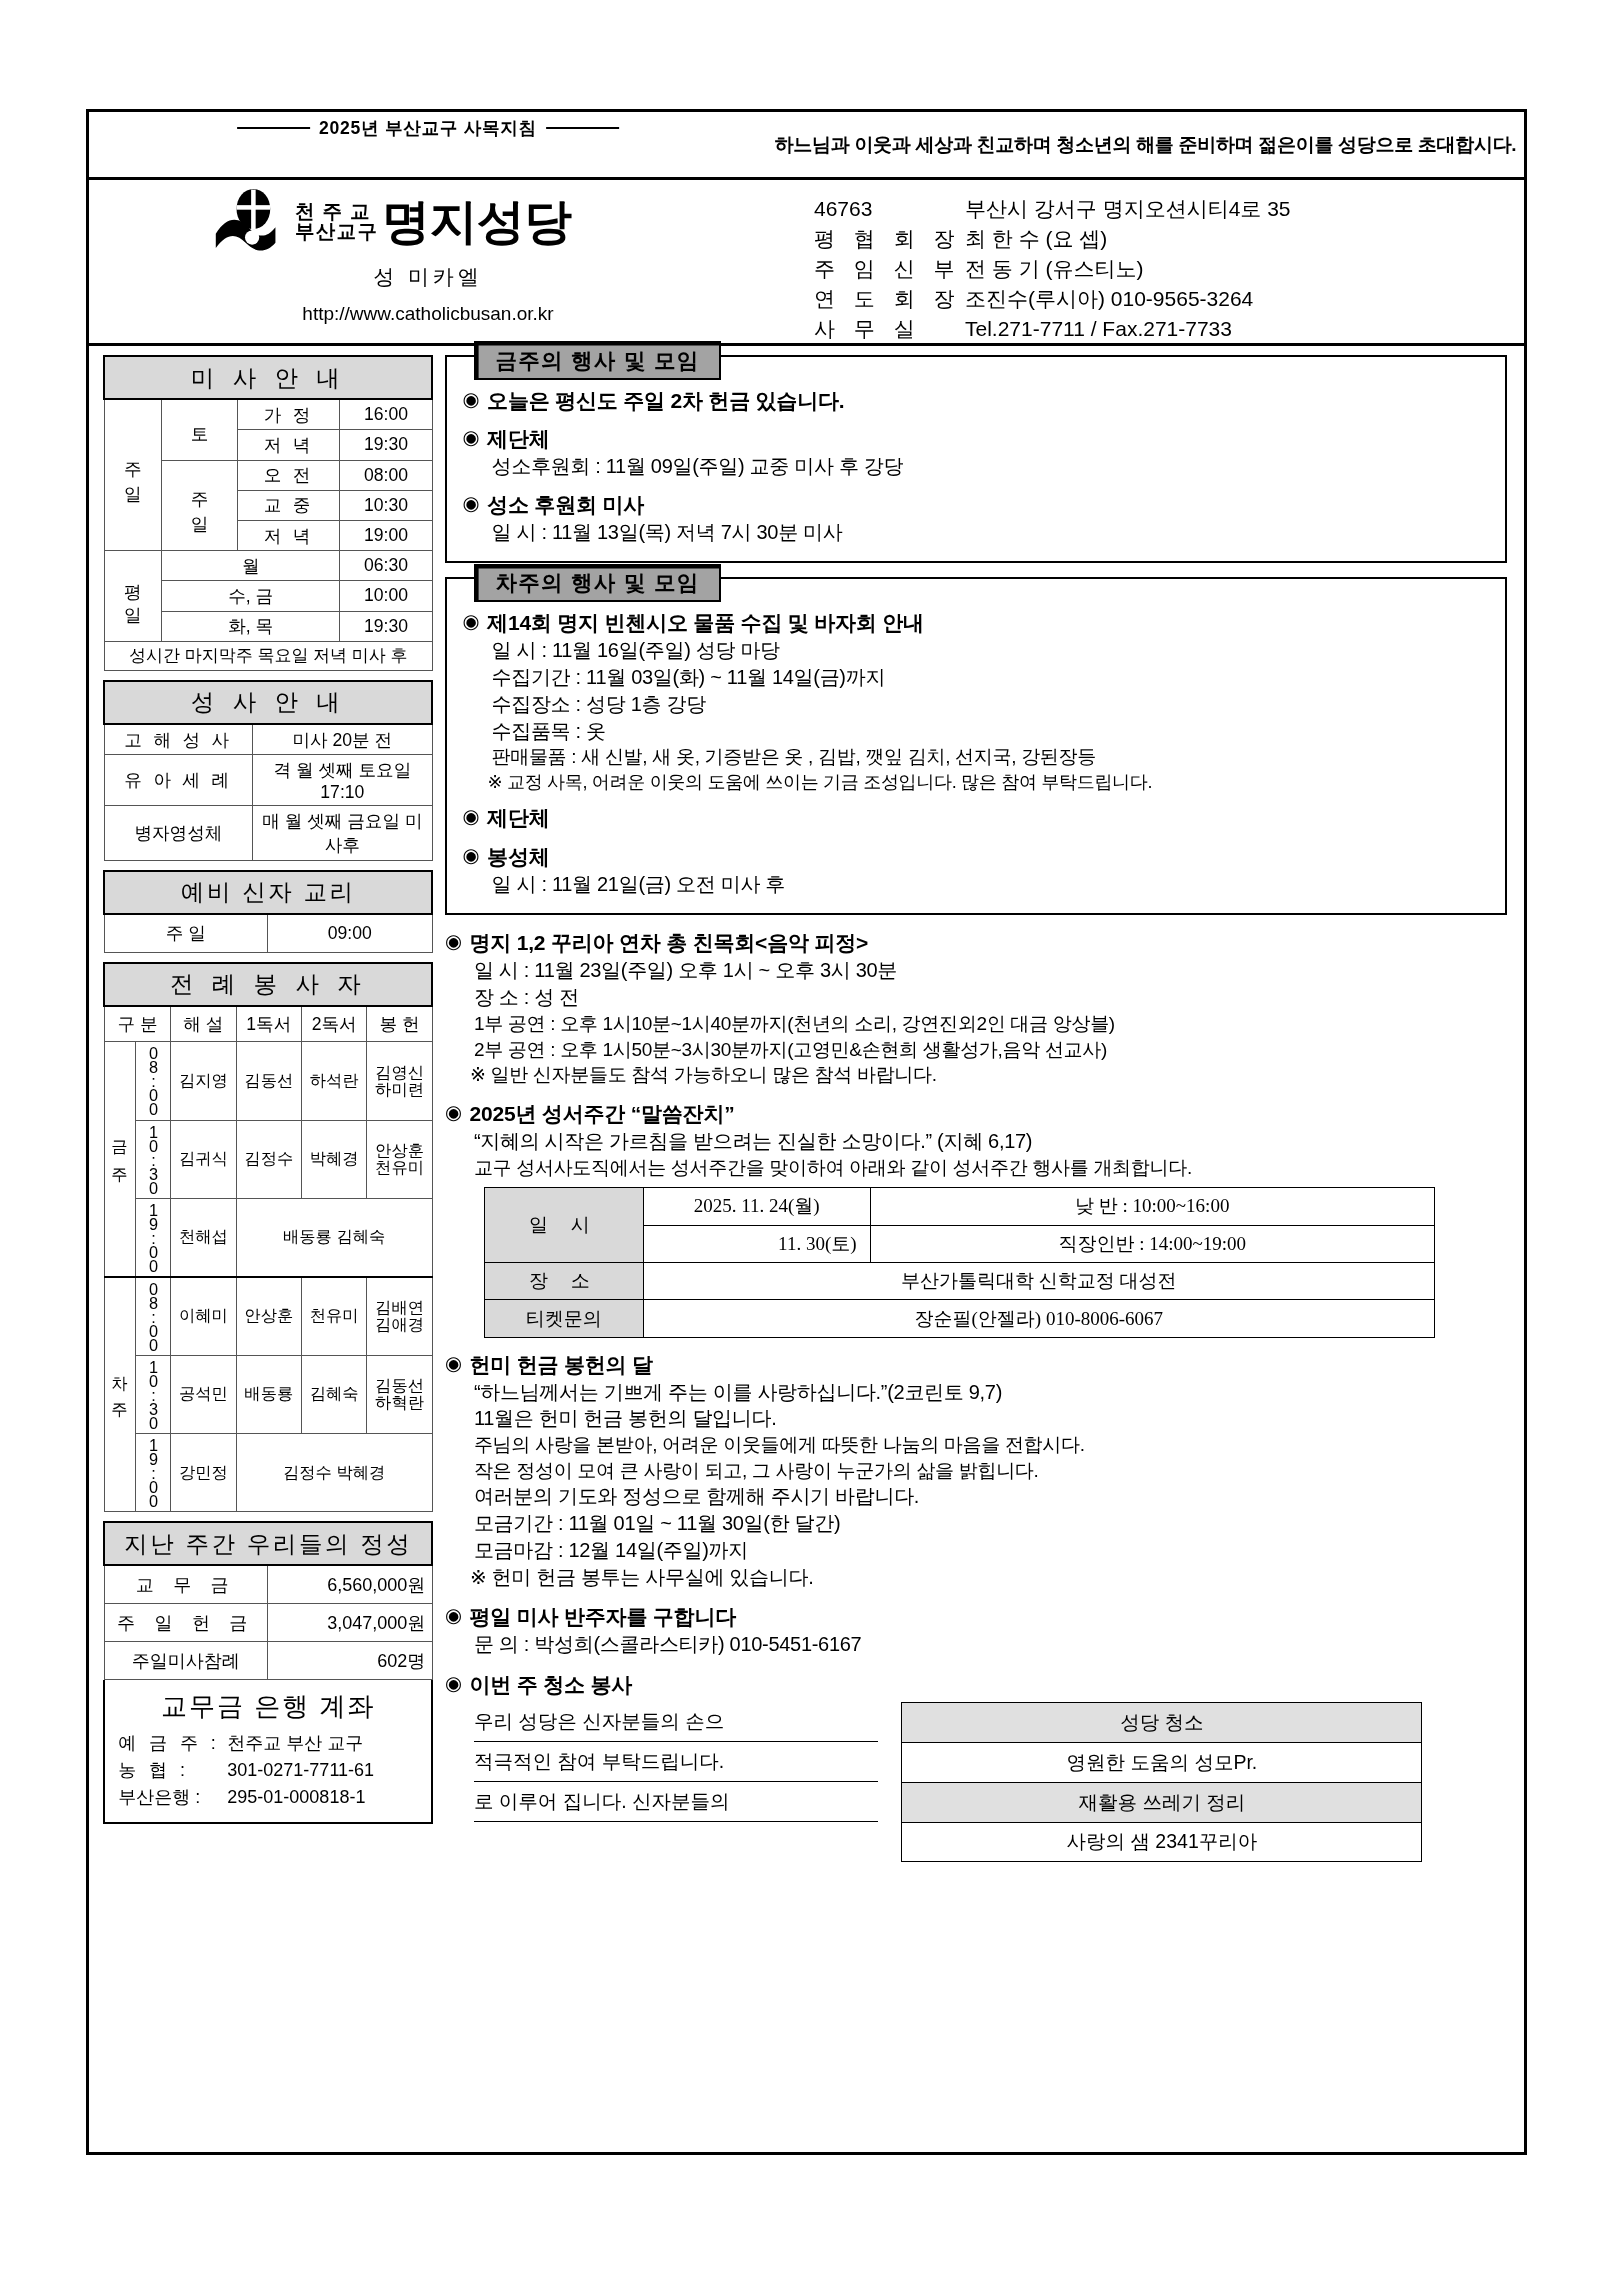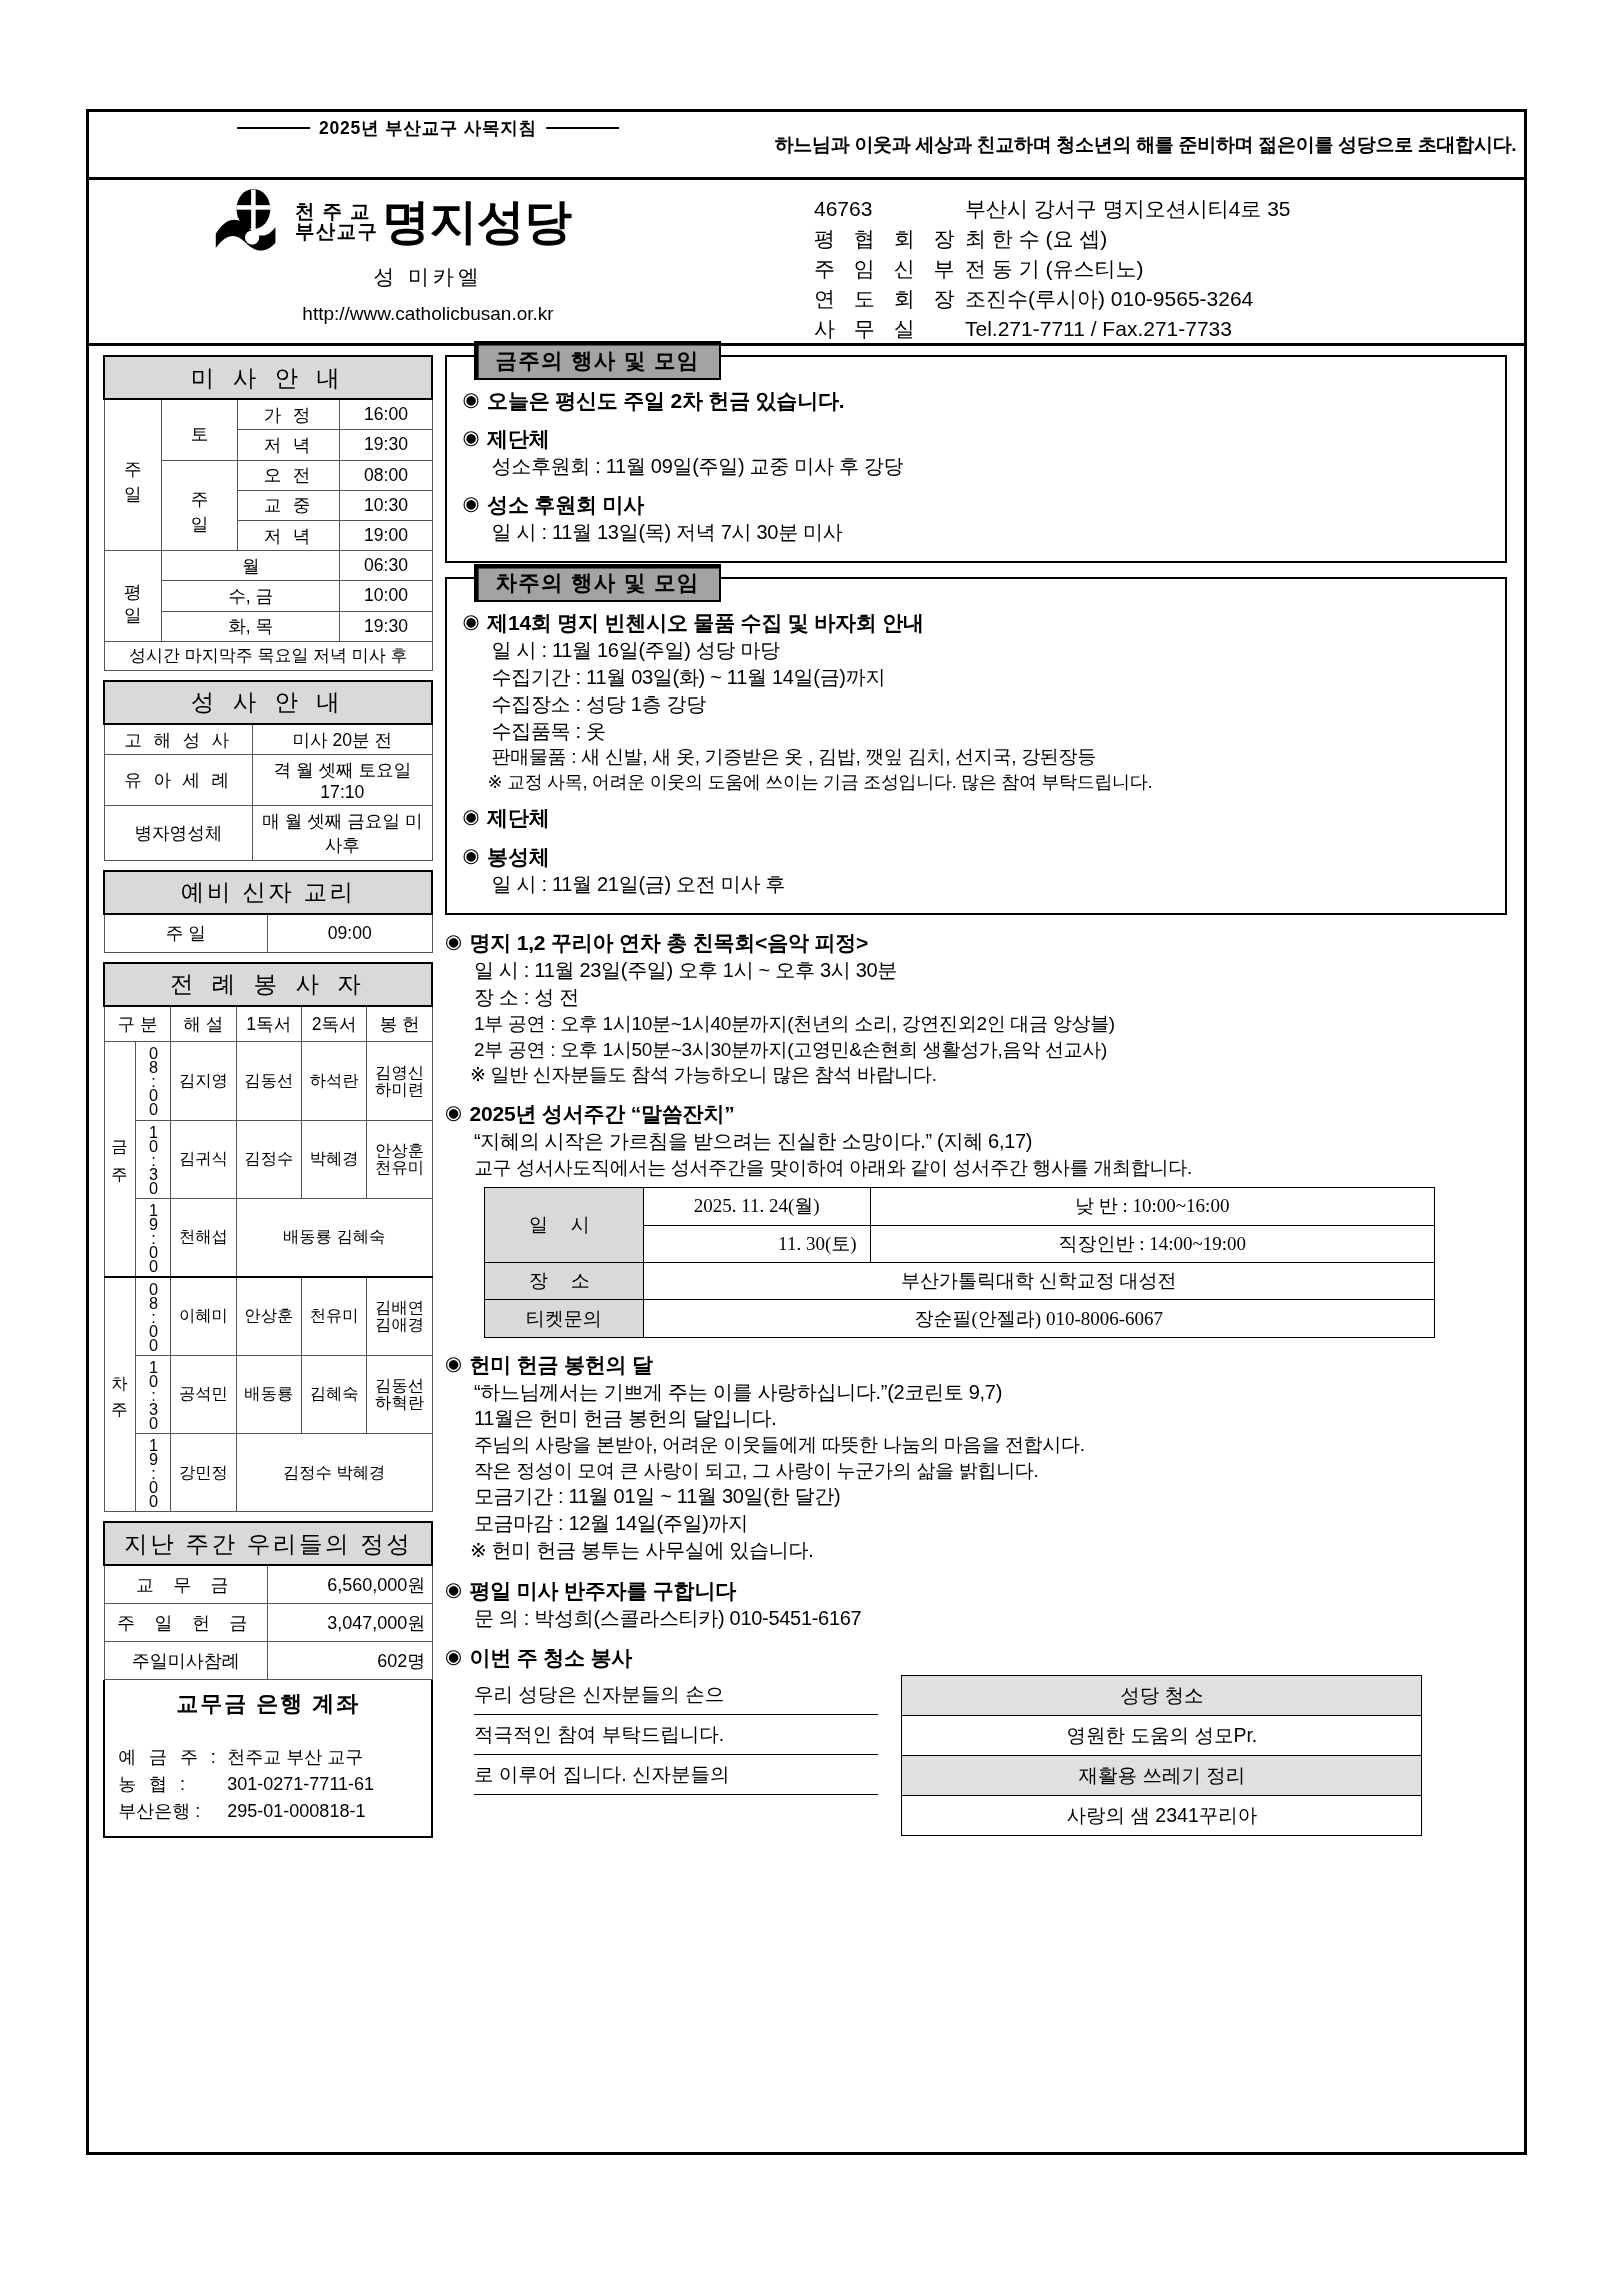--- a/index.html
+++ b/index.html
@@ -81,21 +81,21 @@
   .dotted-b { border-bottom:1.3px dotted #555 !important; }
   .tm { font-size:15.6px; line-height:1.02; }
   .twoname { line-height:1.06; font-size:15.6px; }
 
   
   table.of td { font-size:18px; }
   .of-lbl { letter-spacing:7.2px; }
   .of-val { text-align:right !important; padding-right:6.5px !important; }
   .bank-box { border:2px solid #000; border-top:none; padding:9px 6.5px 10.4px 6.5px;
               text-align:center; }
-  .bank-title { font-size:22px; letter-spacing:2px; margin-bottom:25px;font-weight:bold; }
+  .bank-title { font-size:26px; letter-spacing:2px; margin-bottom:6px; }
   .bank-line { font-size:18px; text-align:left; padding-left:6.5px; line-height:1.5;
                white-space:nowrap; }
   .bl-lbl { display:inline-block; width:109px; letter-spacing:3.9px; }
   .bl-lbl.n { letter-spacing:0; }
 
   
   .evbox { border:2.6px solid #000; margin-bottom:14.3px; padding:30px 15.6px 14.3px 15.6px;
            position:relative; }
   .evbox-title {
     position:absolute; top:-15.6px; left:27px; background:#a3a3a3;
@@ -472,20 +472,21 @@
 
       <div class="free">
         <div class="item-head">
           <span class="bullet">◉</span>
           <span>헌미 헌금 봉헌의 달</span>
         </div>
         <div class="sub">“하느님께서는 기쁘게 주는 이를 사랑하십니다.”(2코린토 9,7)</div>
         <div class="sub">11월은 헌미 헌금 봉헌의 달입니다.</div>
         <div class="sub" style="font-size:19px">주님의 사랑을 본받아, 어려운 이웃들에게 따뜻한 나눔의 마음을 전합시다.</div>
         <div class="sub" style="font-size:19px">작은 정성이 모여 큰 사랑이 되고, 그 사랑이 누군가의 삶을 밝힙니다.</div>
+        <div class="sub">여러분의 기도와 정성으로 함께해 주시기 바랍니다.</div>
         <div class="sub">모금기간 : 11월 01일 ~ 11월 30일(한 달간)</div>
         <div class="sub">모금마감 : 12월 14일(주일)까지</div>
         <div class="sub" style="margin-left:25px">※ 헌미 헌금 봉투는 사무실에 있습니다.</div>
       </div>
 
       <div class="free">
         <div class="item-head">
           <span class="bullet">◉</span>
           <span>평일 미사 반주자를 구합니다</span>
         </div>

